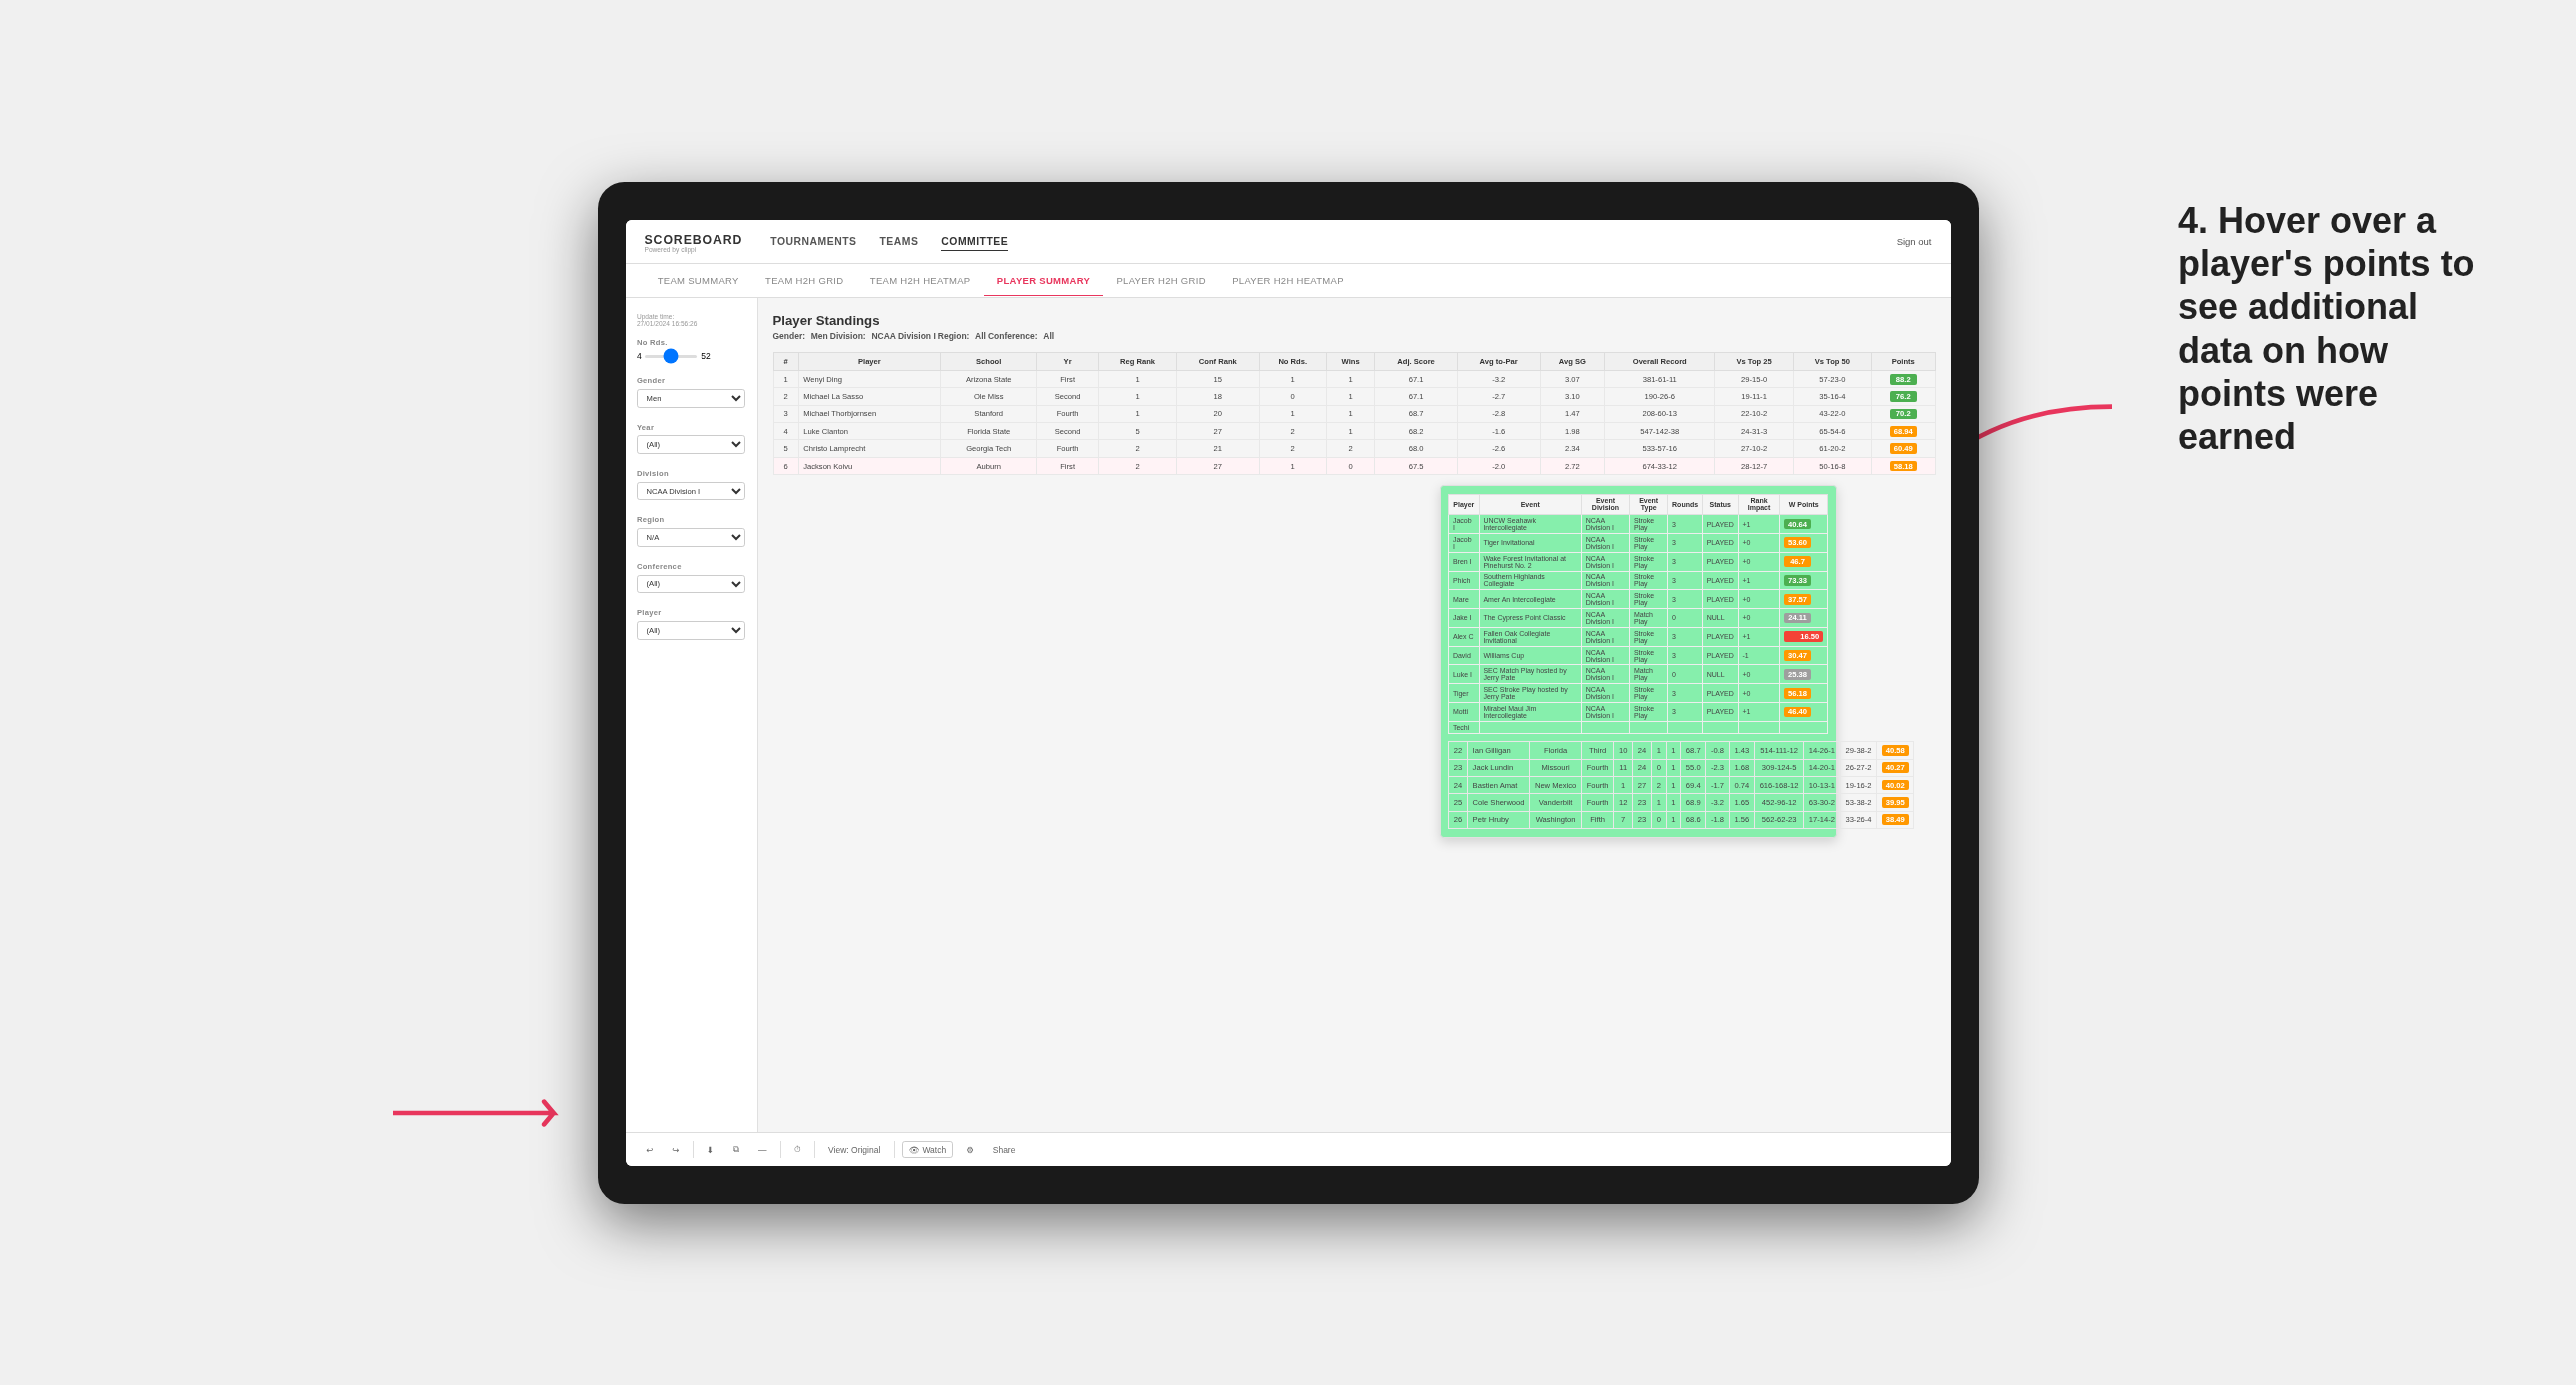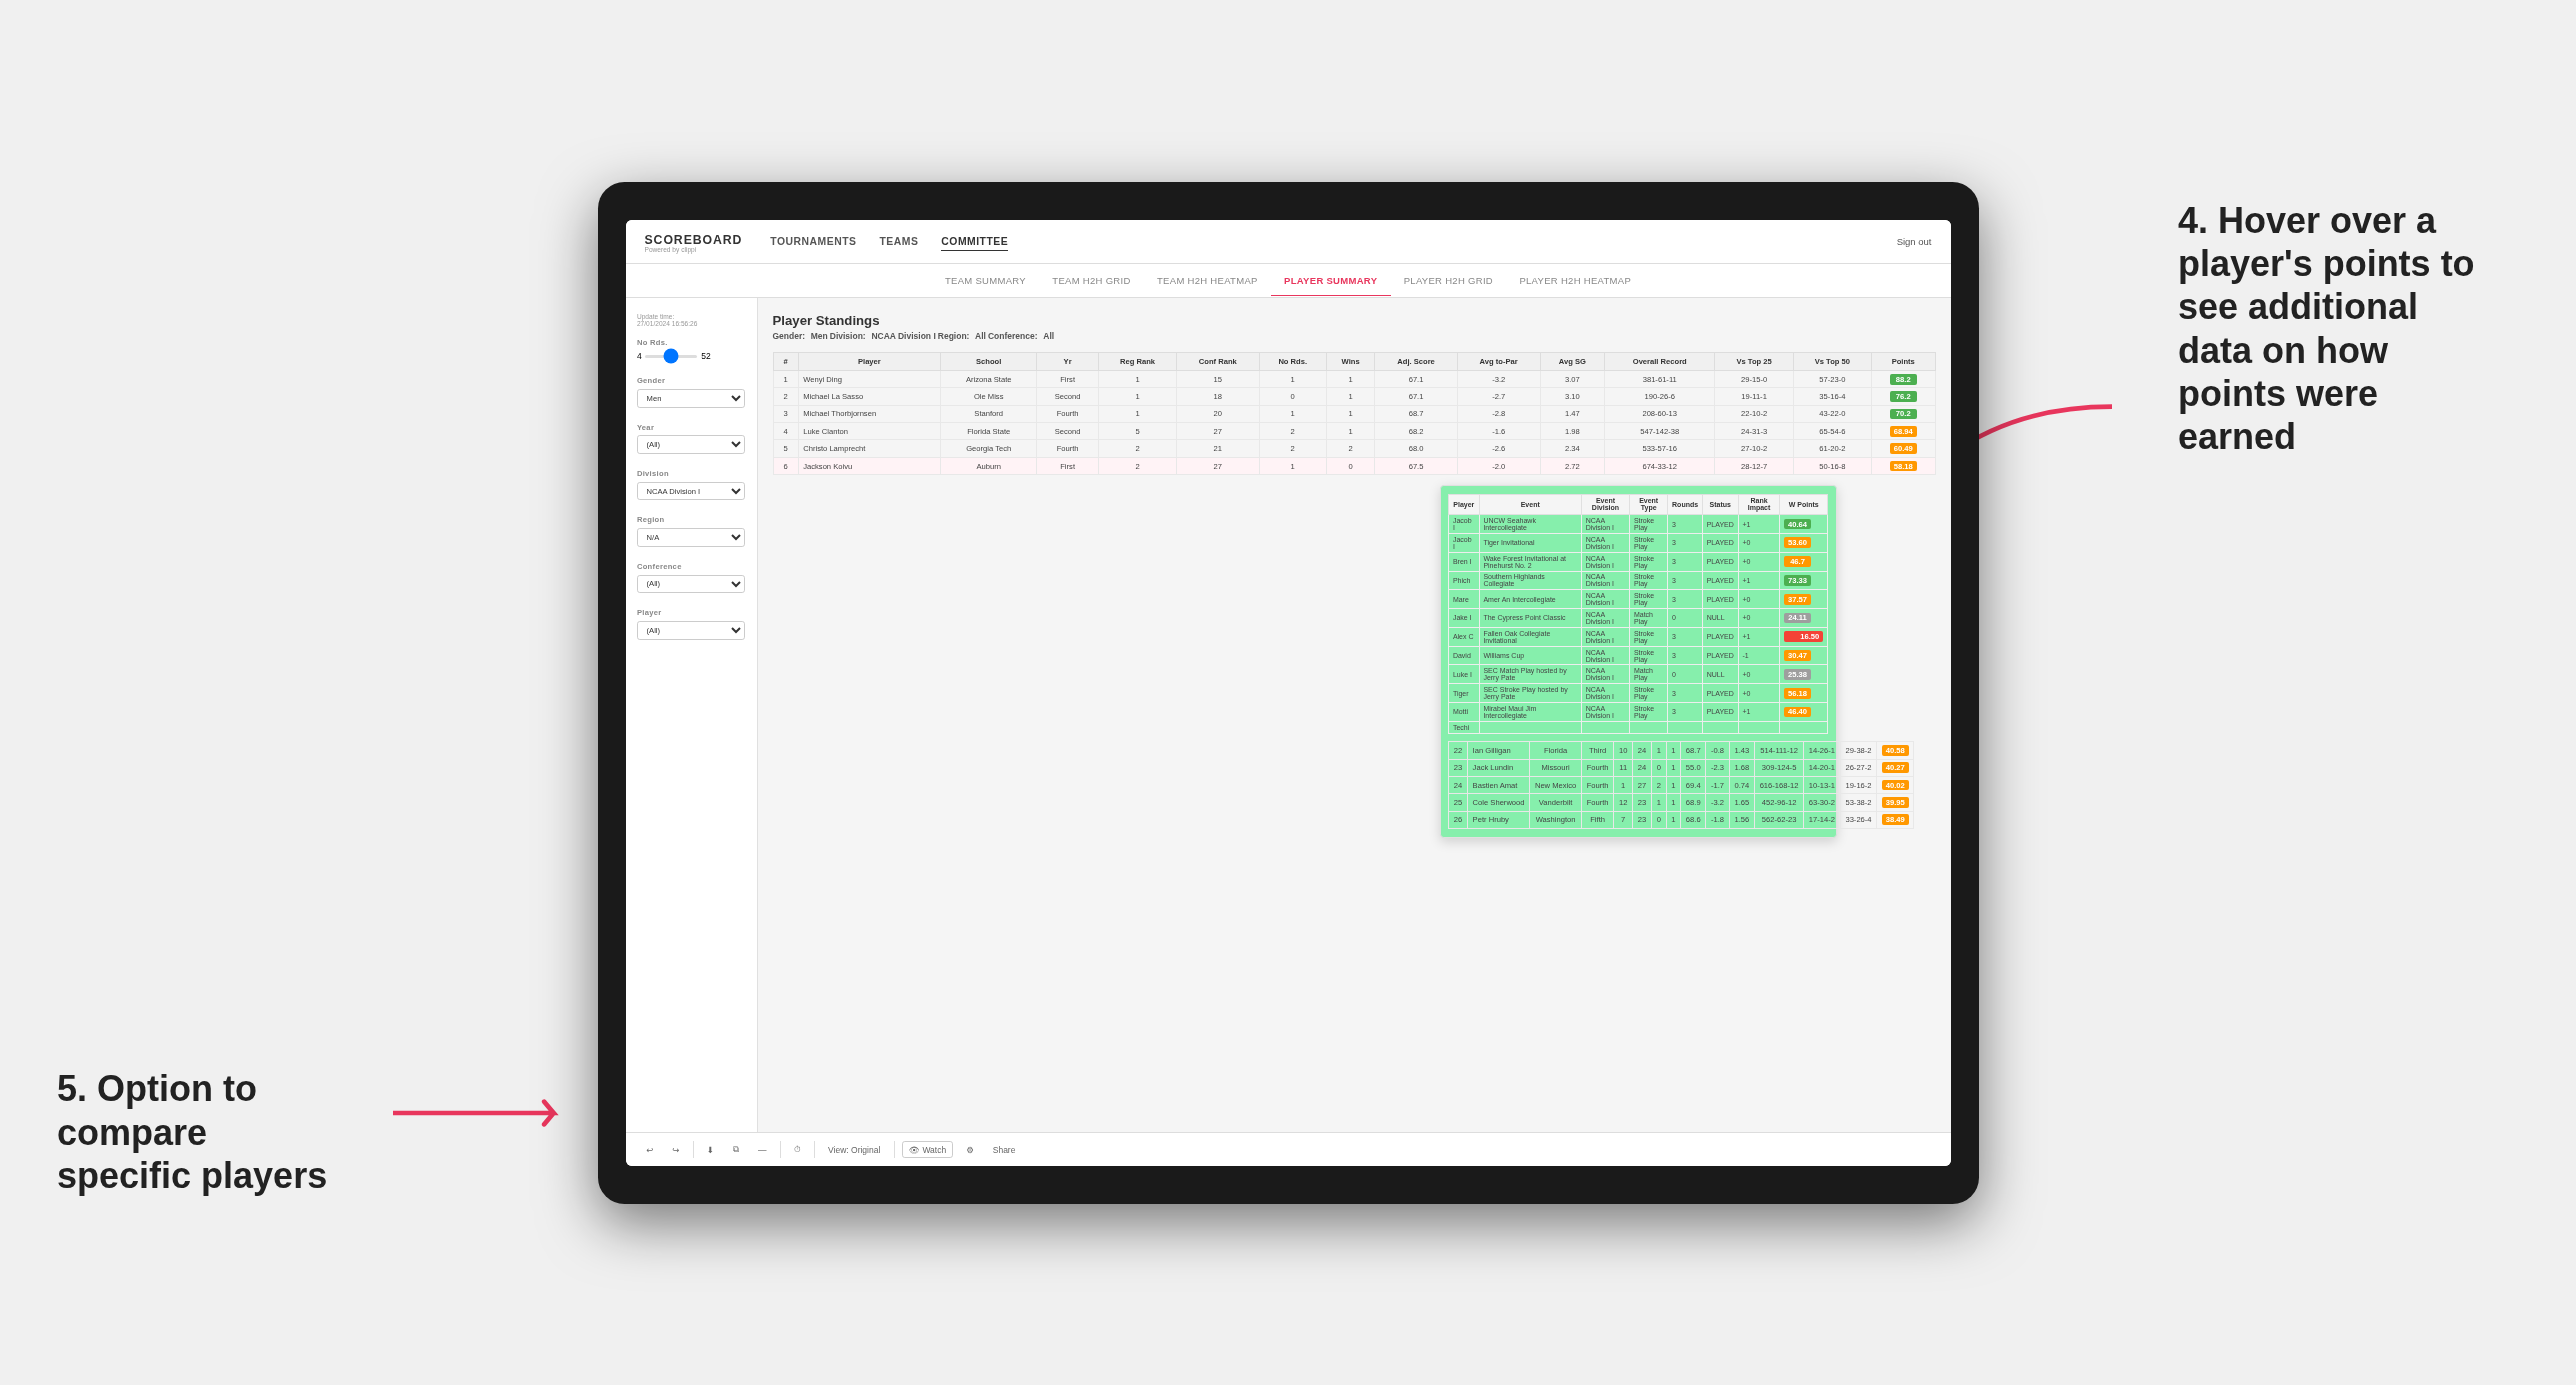--- a/index.html
+++ b/index.html
@@ -106,21 +106,20 @@
     
     .sub-nav {
       background: #fff;
       border-bottom: 0.9px solid #ddd;
       padding: 0 19px;
       display: flex;
       align-items: center;
       height: 34px;
       flex-shrink: 0;
       gap: 0;
-      justify-content: center;
     }
 
     .sub-nav a {
       font-size: 9.5px;
       color: #888;
       text-decoration: none;
       padding: 9.5px 13.2px;
       letter-spacing: 0.3px;
       font-weight: 500;
     }
@@ -381,23 +380,20 @@
       bottom: 251px;
       left: 393px;
     }
 
   </style>
 </head>
 <body>
 
 <div class="outer-wrapper">
 
-  <div class="annotation annotation-left">
-    <span>5. Option to compare specific players</span>
-  </div>
 
   <div class="annotation annotation-right">
     <span>4. Hover over a player's points to see additional data on how points were earned</span>
   </div>
 
   <div class="sidebar-arrow">
     <svg width="189" height="38" class="arrow" viewBox="0 0 200 40">
       <path d="M0,20 L170,20 L160,8 M170,20 L160,32" stroke="#e8365d" stroke-width="5" fill="none" stroke-linecap="round"></path>
     </svg>
   </div>

